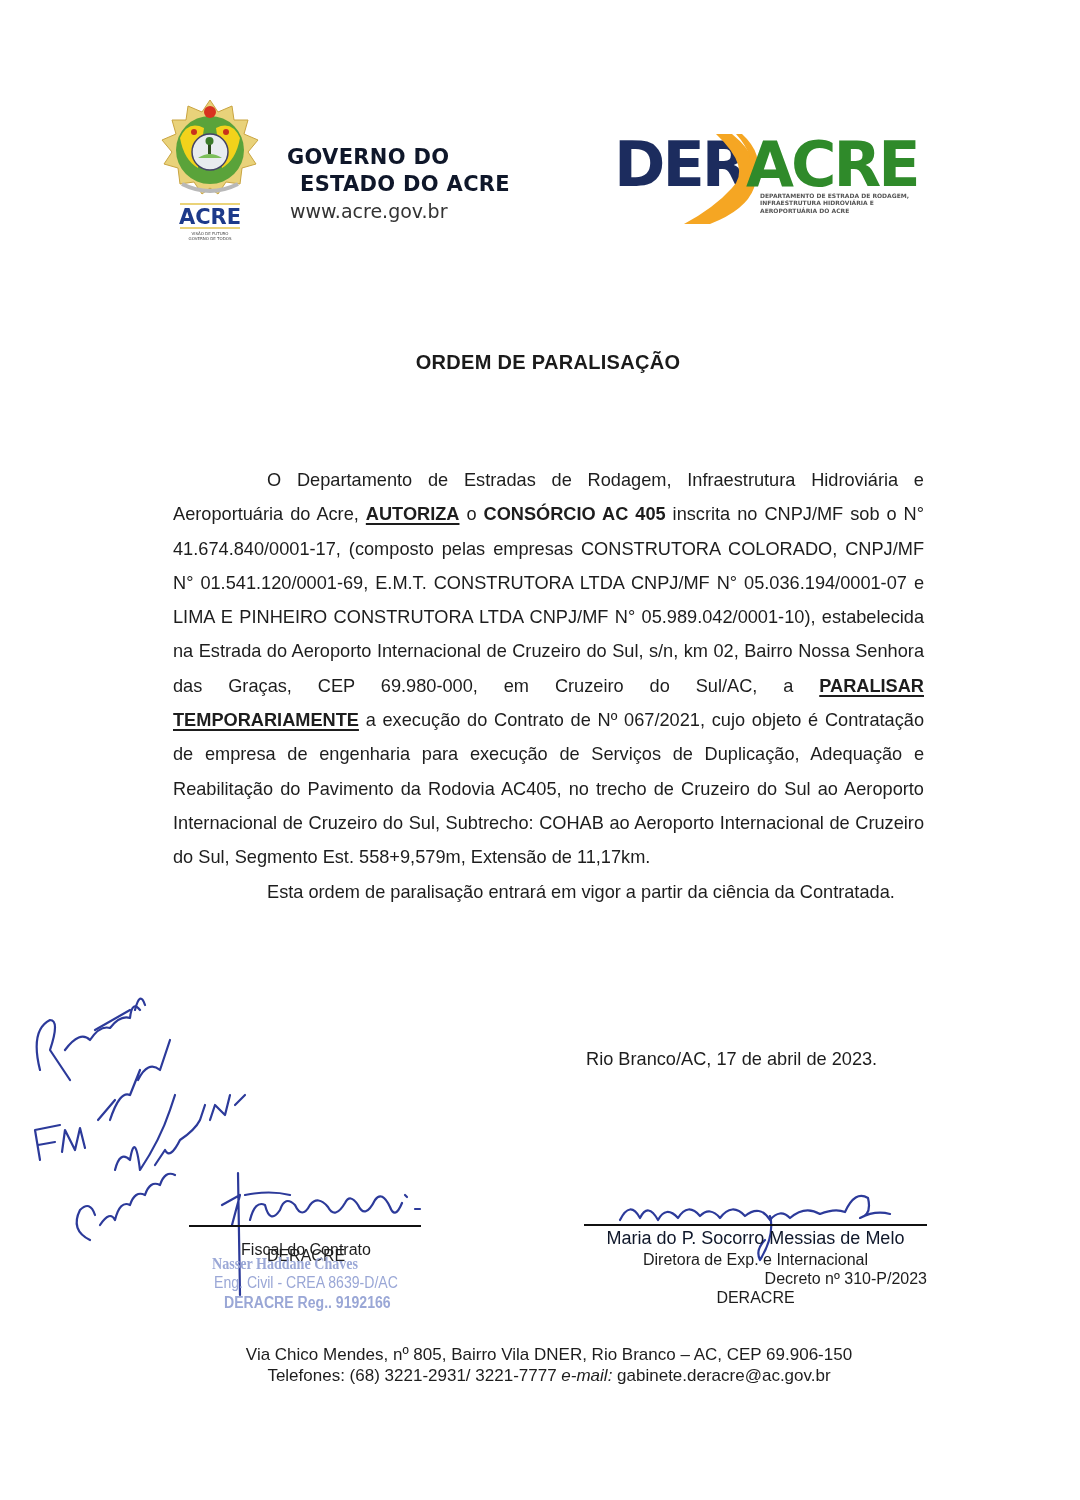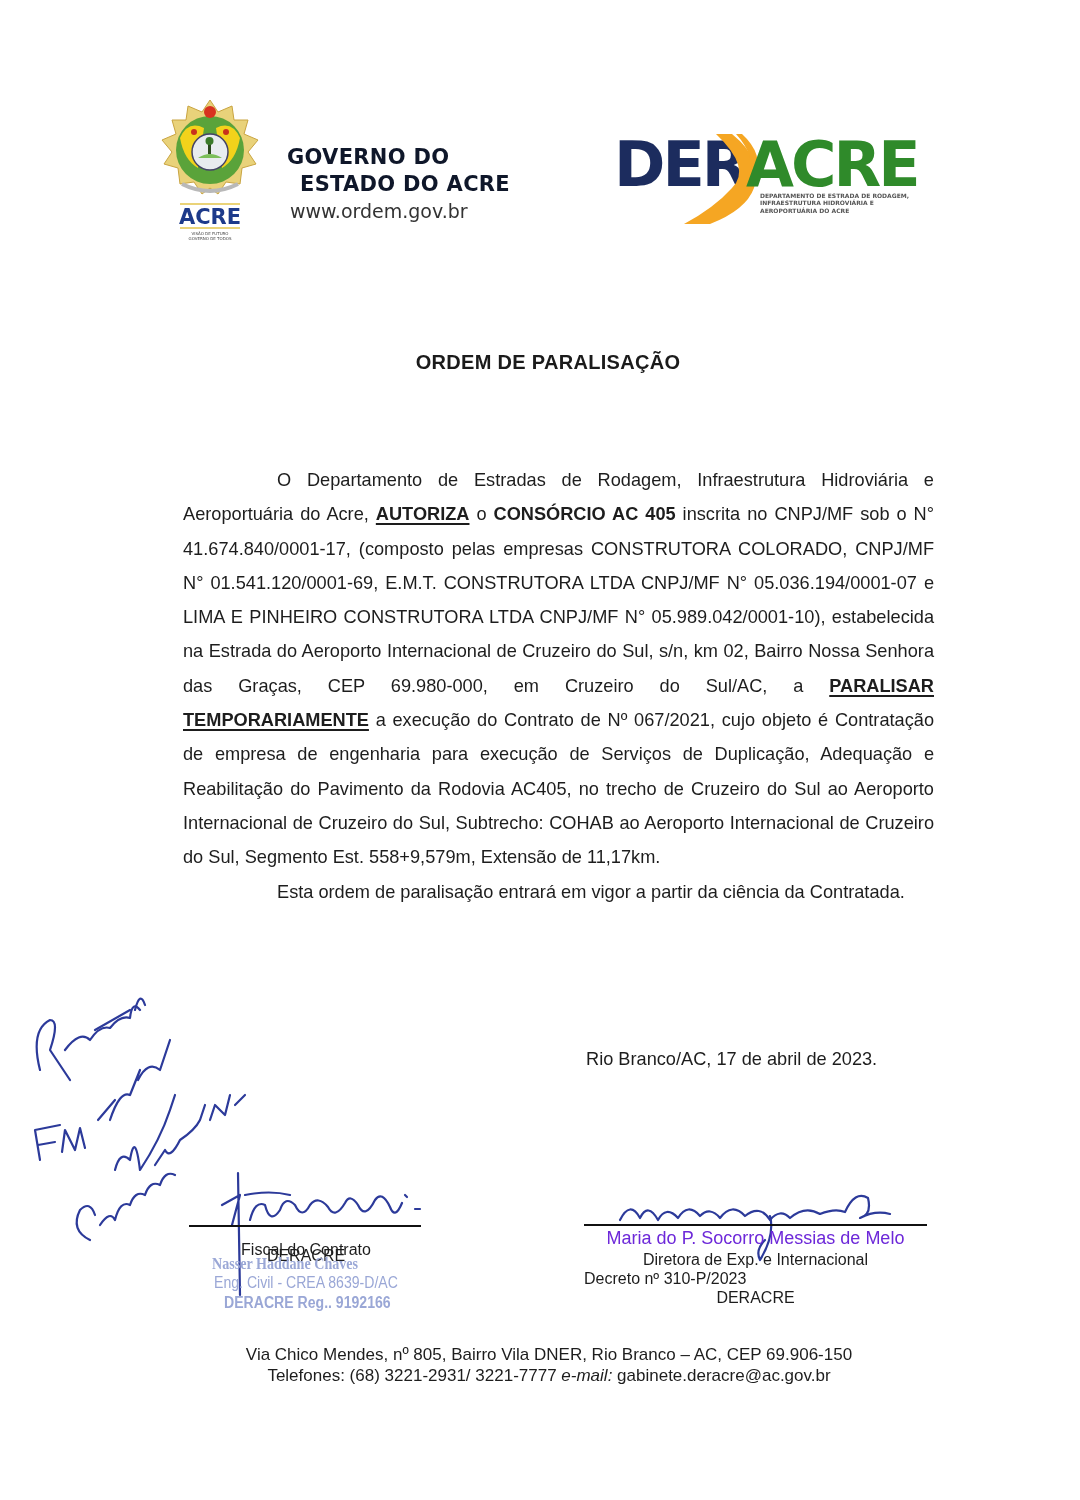--- a/index.html
+++ b/index.html
@@ -10,38 +10,38 @@
   #seal { left:158px; top:98px; width:104px; height:148px; }
   .gov-line { left:287px; font-family:"DejaVu Sans", sans-serif; font-weight:bold; font-size:21px; color:#0f172a; letter-spacing:0.3px; }
   #gov1 { top:145px; }
   #gov2 { top:172px;margin-left:13px; }
   #govurl { left:290px; top:200px; font-family:"DejaVu Sans", sans-serif; font-size:19px; color:#333; }
   #der-logo { left:614px; top:128px; width:310px; height:96px; }
   #der-sub { left:760px; top:192px; font-family:"DejaVu Sans", sans-serif; font-weight:bold; font-size:6px; line-height:7.4px; color:#555; width:170px; }
   
   #title { left:0; width:1096px; top:351px; text-align:center; font-weight:bold; font-size:20px; letter-spacing:0.3px; color:#1b1b1b; }
   
-  #body { left:183px; top:463px; width:751px; font-size:18.2px; line-height:34.3px; text-align:justify; color:#1d1d1d; }
+  #body { left:173px; top:463px; width:751px; font-size:18.2px; line-height:34.3px; text-align:justify; color:#1d1d1d; }
   #body p { margin:0; }
   .indent { text-indent:94px; }
   .u { text-decoration:underline; text-decoration-thickness:2px; text-underline-offset:3px; }
   #date { left:586px; top:1049px; font-size:18.2px; color:#1d1d1d; }
   
   .sigline { height:2px; background:#111; }
   #sigline1 { left:189px; top:1225px; width:232px; }
   #sigline2 { left:584px; top:1224px; width:343px; }
   #sig1-role { left:190px; top:1228px; width:232px; text-align:center; font-size:16px; color:#1d1d1d;margin-top:13px; }
   #sig1-org { left:190px; top:1247px; width:232px; text-align:center; font-size:16px; color:#1d1d1d; }
   .stamp { font-family:"Liberation Serif", serif; font-weight:bold; color:#9aa7d6; font-size:16px; transform:scaleX(0.88); transform-origin:left top; }
   #stamp1 { left:212px; top:1255px; }
   #stamp2 { left:214px; top:1274px; font-family:"Liberation Sans", sans-serif; font-weight:normal; }
   #stamp3 { left:224px; top:1294px; font-family:"Liberation Sans", sans-serif; font-weight:bold; }
-  #sig2-name { left:584px; top:1228px; width:343px; text-align:center; font-size:18px; color:#6d28d9; }
+  #sig2-name { left:584px; top:1228px; width:343px; text-align:center; font-size:18px; color:#0f172a; }
   #sig2-role { left:584px; top:1251px; width:343px; text-align:center; font-size:16px; color:#1d1d1d; }
-  #sig2-decree { left:584px; top:1270px; width:343px; text-align:left; font-size:16px; color:#1d1d1d; }
+  #sig2-decree { left:584px; top:1270px; width:343px; text-align:right; font-size:16px; color:#1d1d1d; }
   #sig2-org { left:584px; top:1289px; width:343px; text-align:center; font-size:16px; color:#1d1d1d; }
   
   #foot1 { left:0; width:1098px; top:1345px; text-align:center; font-size:17px; color:#1d1d1d; }
   #foot2 { left:0; width:1098px; top:1366px; text-align:center; font-size:17px; color:#1d1d1d; }
   #foot2 i { }
   svg.ink path { fill:none; stroke:#2c3a9a; stroke-width:2.2; stroke-linecap:round; stroke-linejoin:round; }
   #handwriting { left:20px; top:970px; width:260px; height:300px; }
   #signature1 { left:210px; top:1165px; width:220px; height:140px; }
   #signature2 { left:610px; top:1180px; width:290px; height:90px; }
 </style>
@@ -64,21 +64,21 @@
     <path d="M24,86 Q52,100 80,86" fill="none" stroke="#b9b9b9" stroke-width="4"></path>
     <text x="52" y="126" text-anchor="middle" font-family="DejaVu Sans, sans-serif" font-weight="bold" font-size="21" fill="#1d3a8a">ACRE</text>
     <line x1="22" y1="106" x2="82" y2="106" stroke="#e3c54b" stroke-width="1.5"></line>
     <line x1="22" y1="130" x2="82" y2="130" stroke="#e3c54b" stroke-width="1.5"></line>
     <text x="52" y="137" text-anchor="middle" font-family="DejaVu Sans, sans-serif" font-size="4" fill="#444">VISÃO DE FUTURO</text>
     <text x="52" y="142" text-anchor="middle" font-family="DejaVu Sans, sans-serif" font-size="4" fill="#444">GOVERNO DE TODOS</text>
   </svg>
 </div>
 <div id="gov1" class="abs gov-line">GOVERNO DO</div>
 <div id="gov2" class="abs gov-line">ESTADO DO ACRE</div>
-<div id="govurl" class="abs">www.ordem.gov.br</div>
+<div id="govurl" class="abs">www.acre.gov.br</div>
 
 <div id="der-logo" class="abs">
   <svg width="310" height="96" viewBox="0 0 310 96">
     <text x="0" y="58" font-family="DejaVu Sans, sans-serif" font-weight="bold" font-size="62" fill="#1c2c5e" letter-spacing="-3">DER</text>
     <path d="M102,6 Q138,40 118,60 Q100,80 70,96 L96,96 Q132,82 140,60 Q150,32 118,6Z" fill="#f5a623"></path>
     <path d="M122,6 Q142,28 136,50 L142,50 Q150,26 128,6Z" fill="#f5a623"></path>
     <text x="132" y="58" font-family="DejaVu Sans, sans-serif" font-weight="bold" font-size="62" fill="#2f8a2a" letter-spacing="-3">ACRE</text>
   </svg>
 </div>
 <div id="der-sub" class="abs">DEPARTAMENTO DE ESTRADA DE RODAGEM, INFRAESTRUTURA HIDROVIÁRIA E AEROPORTUÁRIA DO ACRE</div>

